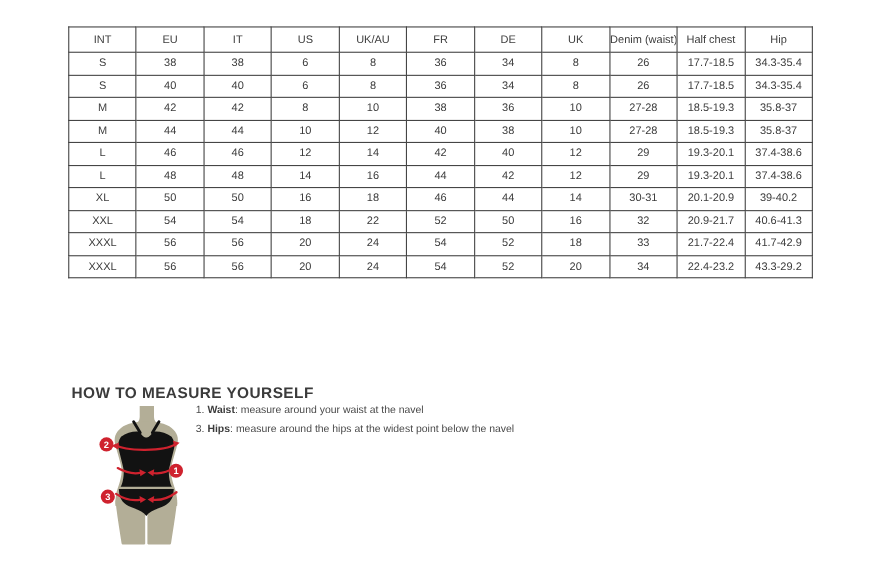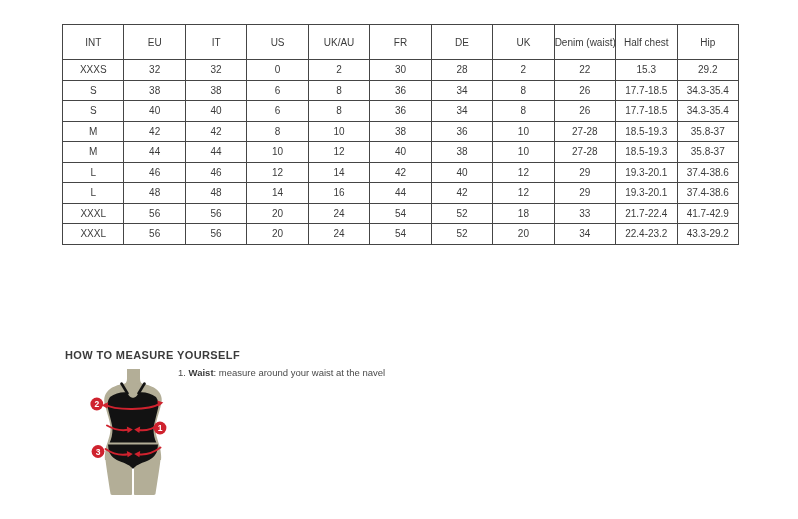--- a/index.html
+++ b/index.html
@@ -19,25 +19,25 @@
   table.size-chart{
     position:absolute;left:62px;top:24px;width:677px;
     border-collapse:collapse;table-layout:fixed;
   }
   .size-chart th,.size-chart td{
     border:1px solid var(--border);
     text-align:center;vertical-align:middle;
     color:var(--text);font-size:10px;font-weight:normal;
     padding:0;overflow:hidden;white-space:nowrap;
   }
-  .size-chart th{height:35px;}
+  .size-chart th{height:23px;}
   .size-chart td{height:20.5px;}
   .measure-title{
     position:absolute;left:65px;top:349px;
-    font-size:11px;font-weight:bold;letter-spacing:0.4px;
+    font-size:14px;font-weight:bold;letter-spacing:0.4px;
     color:var(--text);
   }
   .figure-wrap{
     position:absolute;left:82px;top:363px;width:102px;height:140px;
   }
   .steps{
     position:absolute;left:178px;top:368px;
     font-size:9.5px;color:var(--text-soft);line-height:10px;
   }
   .step{margin-bottom:7.5px;}
@@ -57,33 +57,20 @@
         <th>FR</th>
         <th>DE</th>
         <th>UK</th>
         <th>Denim (waist)</th>
         <th>Half chest</th>
         <th>Hip</th>
       </tr>
   </thead>
   <tbody>
       <tr>
-        <td>XXXS</td>
-        <td>32</td>
-        <td>32</td>
-        <td>0</td>
-        <td>2</td>
-        <td>30</td>
-        <td>28</td>
-        <td>2</td>
-        <td>22</td>
-        <td>15.3</td>
-        <td>29.2</td>
-      </tr>
-      <tr>
         <td>S</td>
         <td>38</td>
         <td>38</td>
         <td>6</td>
         <td>8</td>
         <td>36</td>
         <td>34</td>
         <td>8</td>
         <td>26</td>
         <td>17.7-18.5</td>
@@ -146,20 +133,46 @@
         <td>48</td>
         <td>48</td>
         <td>14</td>
         <td>16</td>
         <td>44</td>
         <td>42</td>
         <td>12</td>
         <td>29</td>
         <td>19.3-20.1</td>
         <td>37.4-38.6</td>
+      </tr>
+      <tr>
+        <td>XL</td>
+        <td>50</td>
+        <td>50</td>
+        <td>16</td>
+        <td>18</td>
+        <td>46</td>
+        <td>44</td>
+        <td>14</td>
+        <td>30-31</td>
+        <td>20.1-20.9</td>
+        <td>39-40.2</td>
+      </tr>
+      <tr>
+        <td>XXL</td>
+        <td>54</td>
+        <td>54</td>
+        <td>18</td>
+        <td>22</td>
+        <td>52</td>
+        <td>50</td>
+        <td>16</td>
+        <td>32</td>
+        <td>20.9-21.7</td>
+        <td>40.6-41.3</td>
       </tr>
       <tr>
         <td>XXXL</td>
         <td>56</td>
         <td>56</td>
         <td>20</td>
         <td>24</td>
         <td>54</td>
         <td>52</td>
         <td>18</td>
@@ -229,13 +242,14 @@
       <circle cx="78" cy="65" r="6.4" fill="var(--accent-red)"></circle>
       <text x="78" y="68" fill="#ffffff">1</text>
       <circle cx="16" cy="88.5" r="6.4" fill="var(--accent-red)"></circle>
       <text x="16" y="91.5" fill="#ffffff">3</text>
     </g>
   </svg>
 </div>
 
 <div class="steps">
     <div class="step"><span>1. </span><b>Waist</b><span>: measure around your waist at the navel</span></div>
+    <div class="step"><span>3. </span><b>Hips</b><span>: measure around the hips at the widest point below the navel</span></div>
   </div>
 
 </body></html>

